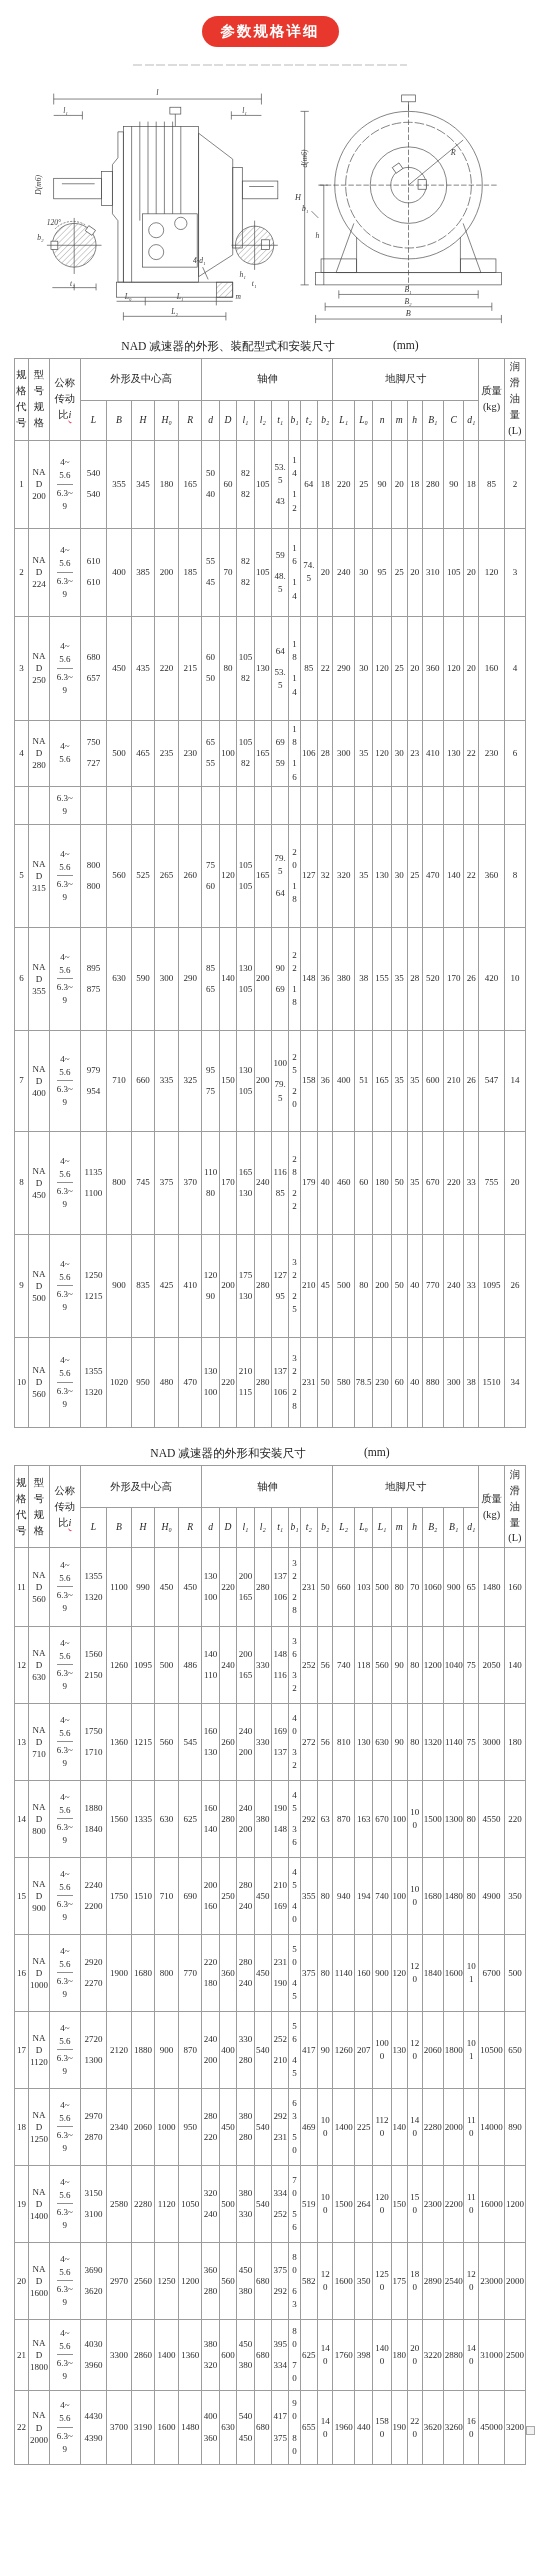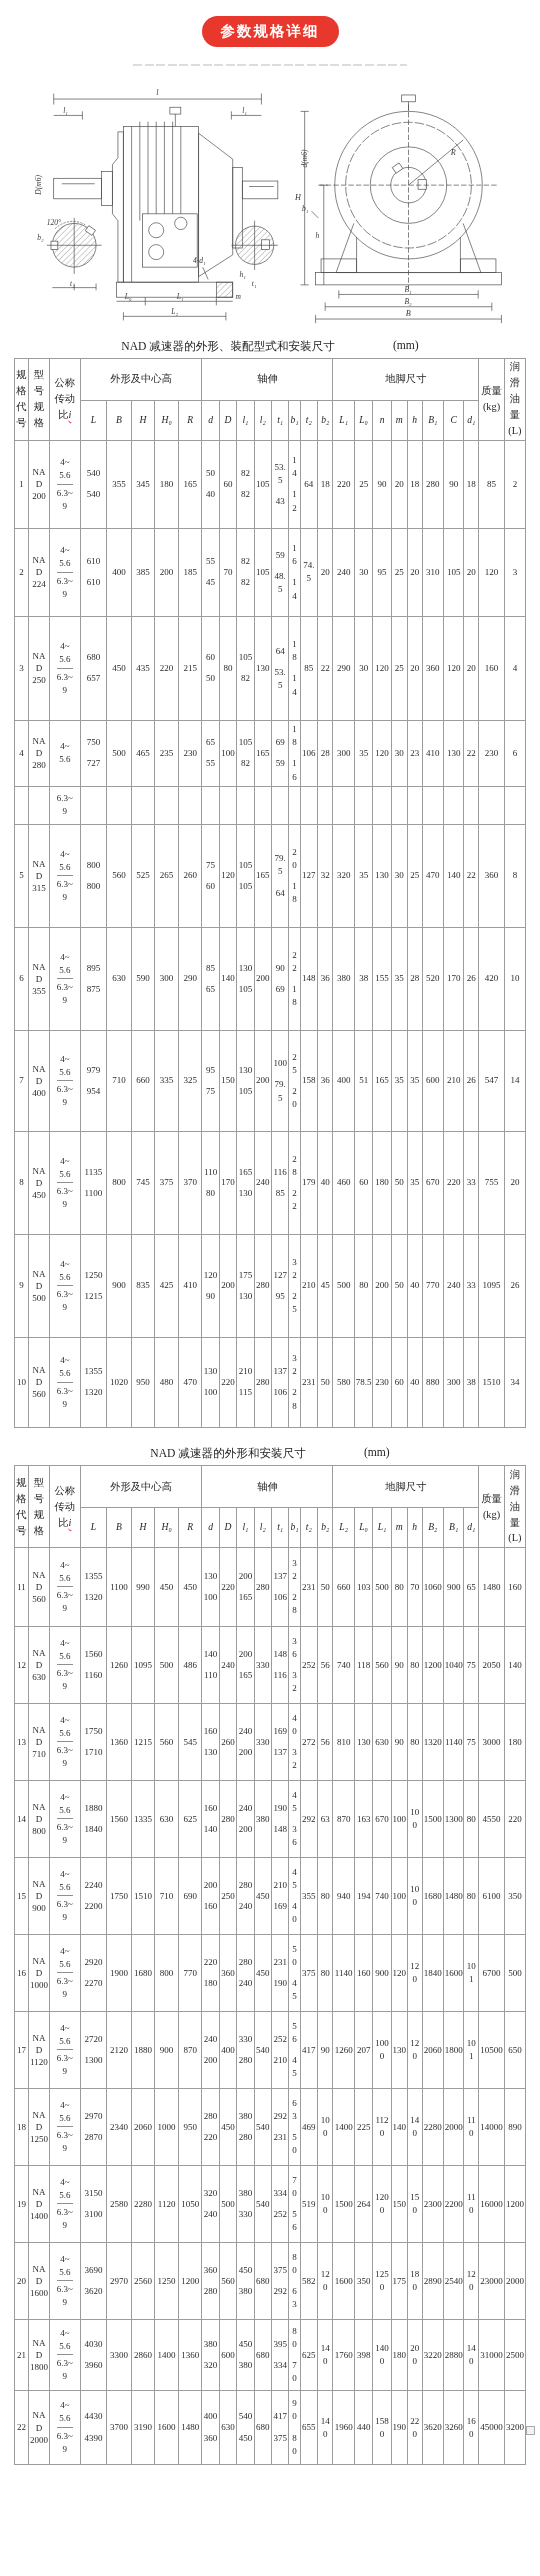--- a/index.html
+++ b/index.html
@@ -864,21 +864,21 @@
           </tr>
           <tr style="height: 77px;">
             <td>12</td>
             <td class="model-cell">
               <div>NAD</div>
               <div>630</div>
             </td>
             <td class="ratio"><span class="rt">4~<br>5.6</span><br>6.3~<br>9</td>
             <td class="d2">
               <div class="top">1560</div>
-              <div>1160</div>
+              <div>2150</div>
             </td>
             <td>1260</td>
             <td>1095</td>
             <td>500</td>
             <td>486</td>
             <td class="d2">
               <div class="top">140</div>
               <div>110</div>
             </td>
             <td>240</td>
@@ -1036,21 +1036,21 @@
             <td>355</td>
             <td>80</td>
             <td>940</td>
             <td>194</td>
             <td>740</td>
             <td>100</td>
             <td>100</td>
             <td>1680</td>
             <td>1480</td>
             <td>80</td>
-            <td>6100</td>
+            <td>4900</td>
             <td>350</td>
           </tr>
           <tr style="height: 77px;">
             <td>16</td>
             <td class="model-cell">
               <div>NAD</div>
               <div>1000</div>
             </td>
             <td class="ratio"><span class="rt">4~<br>5.6</span><br>6.3~<br>9</td>
             <td class="d2">

